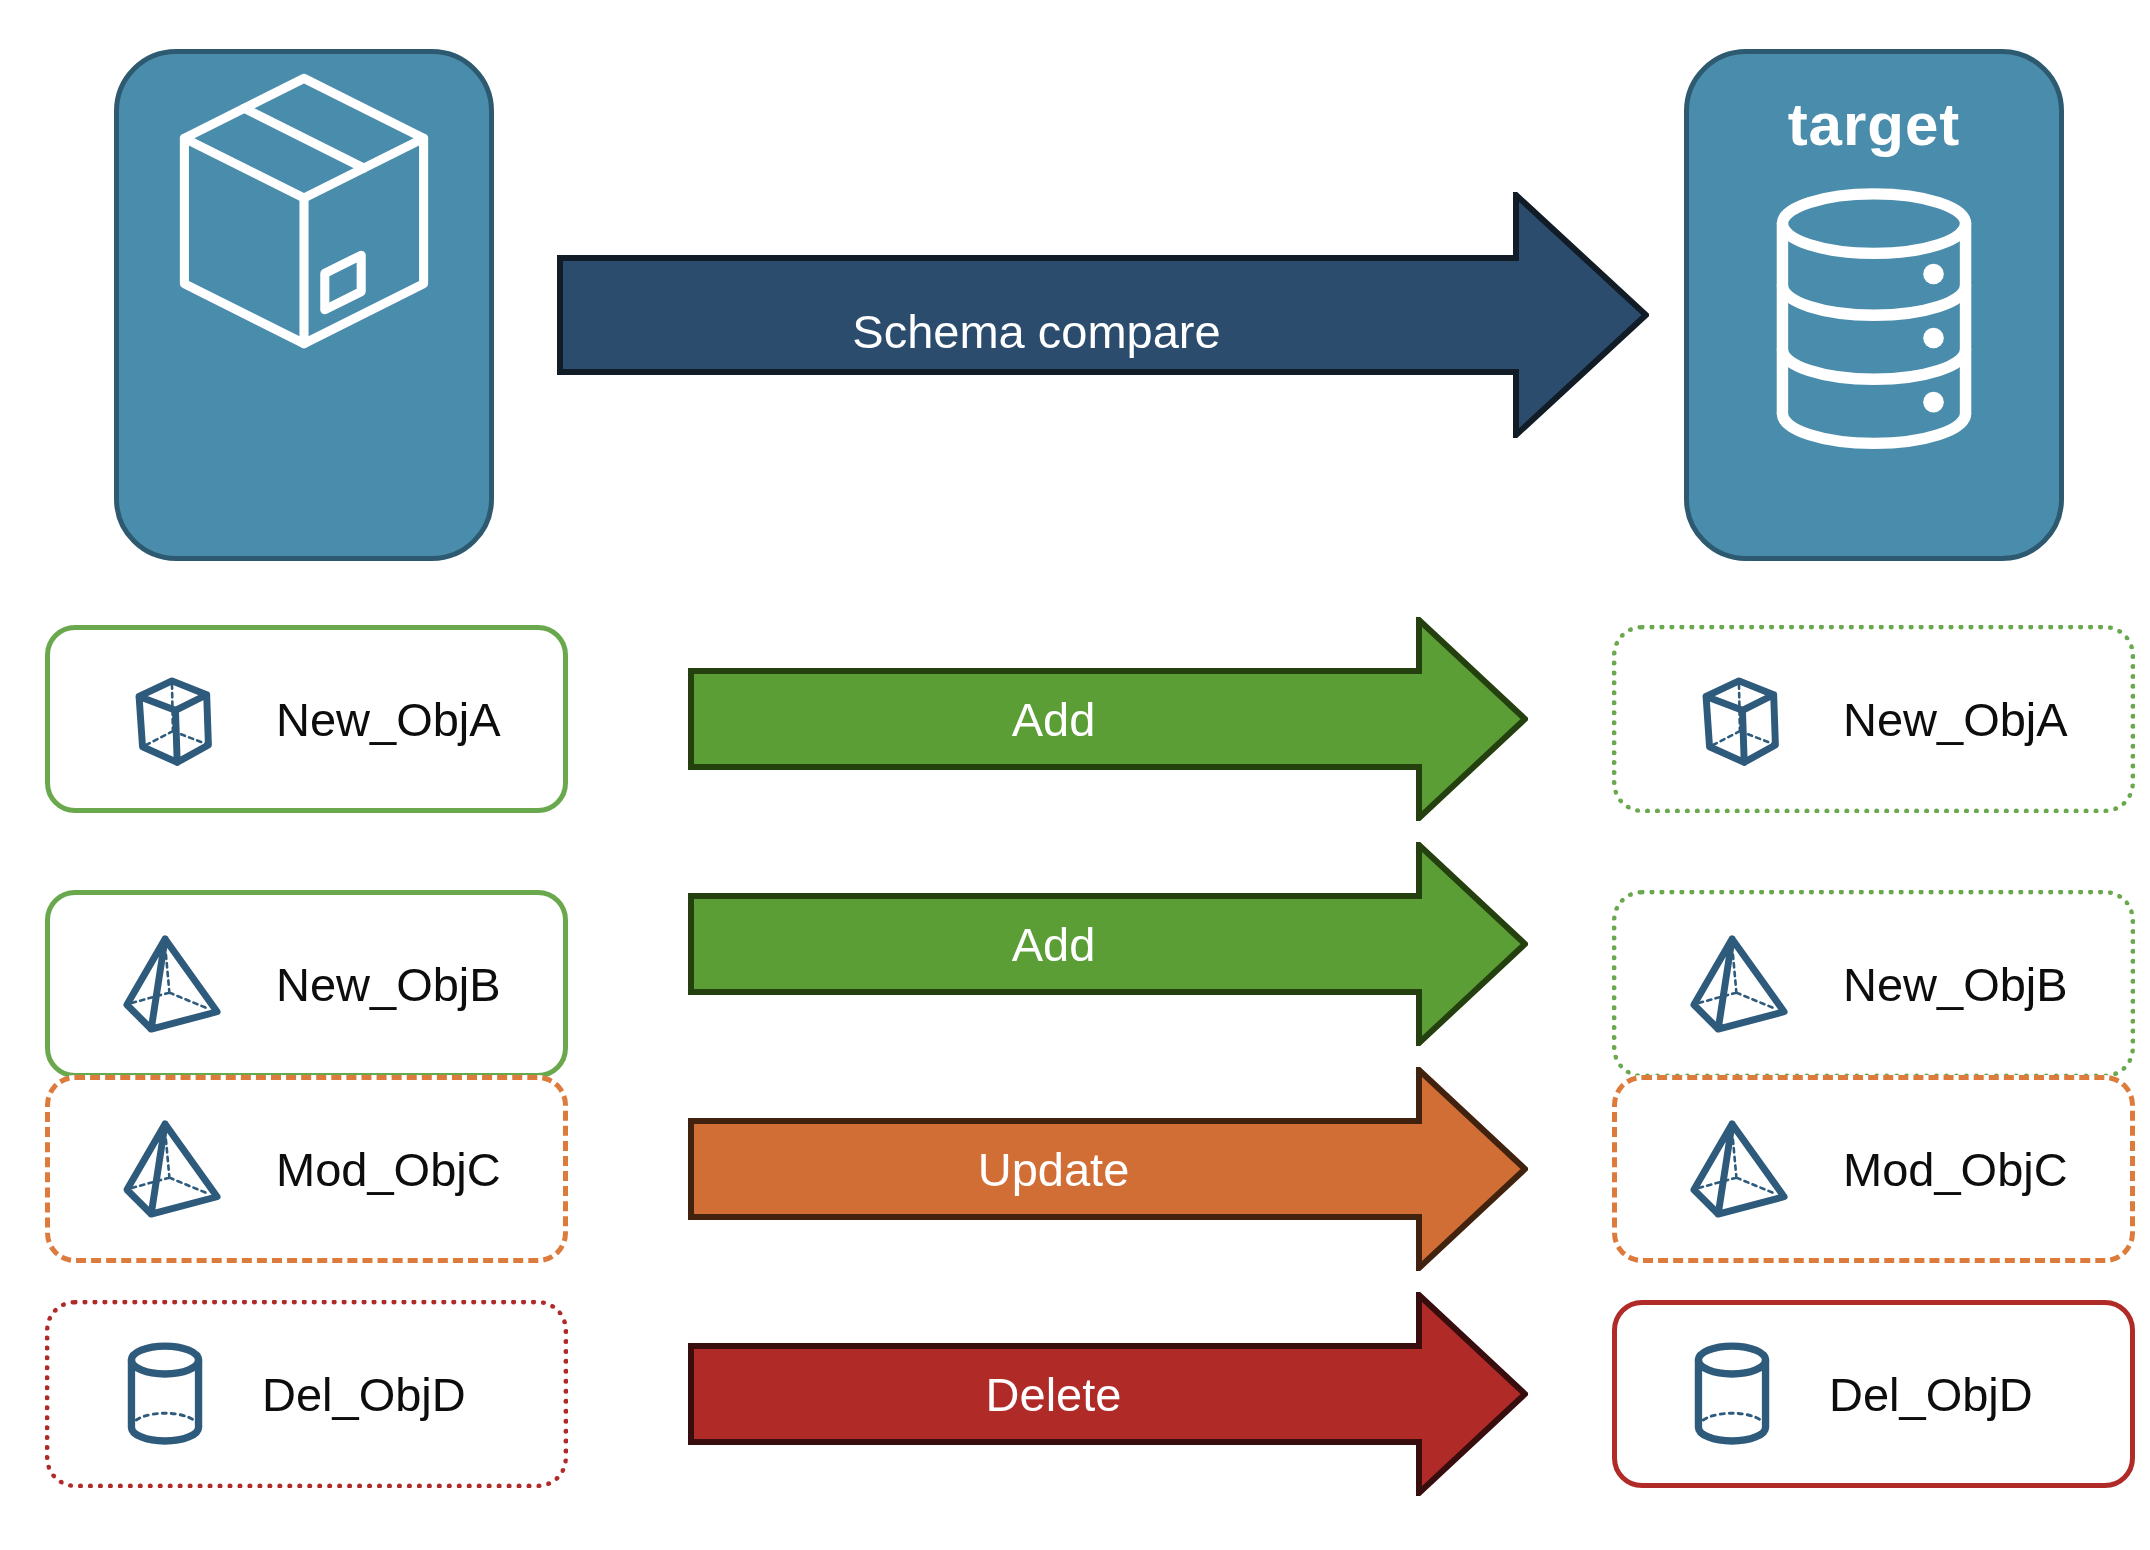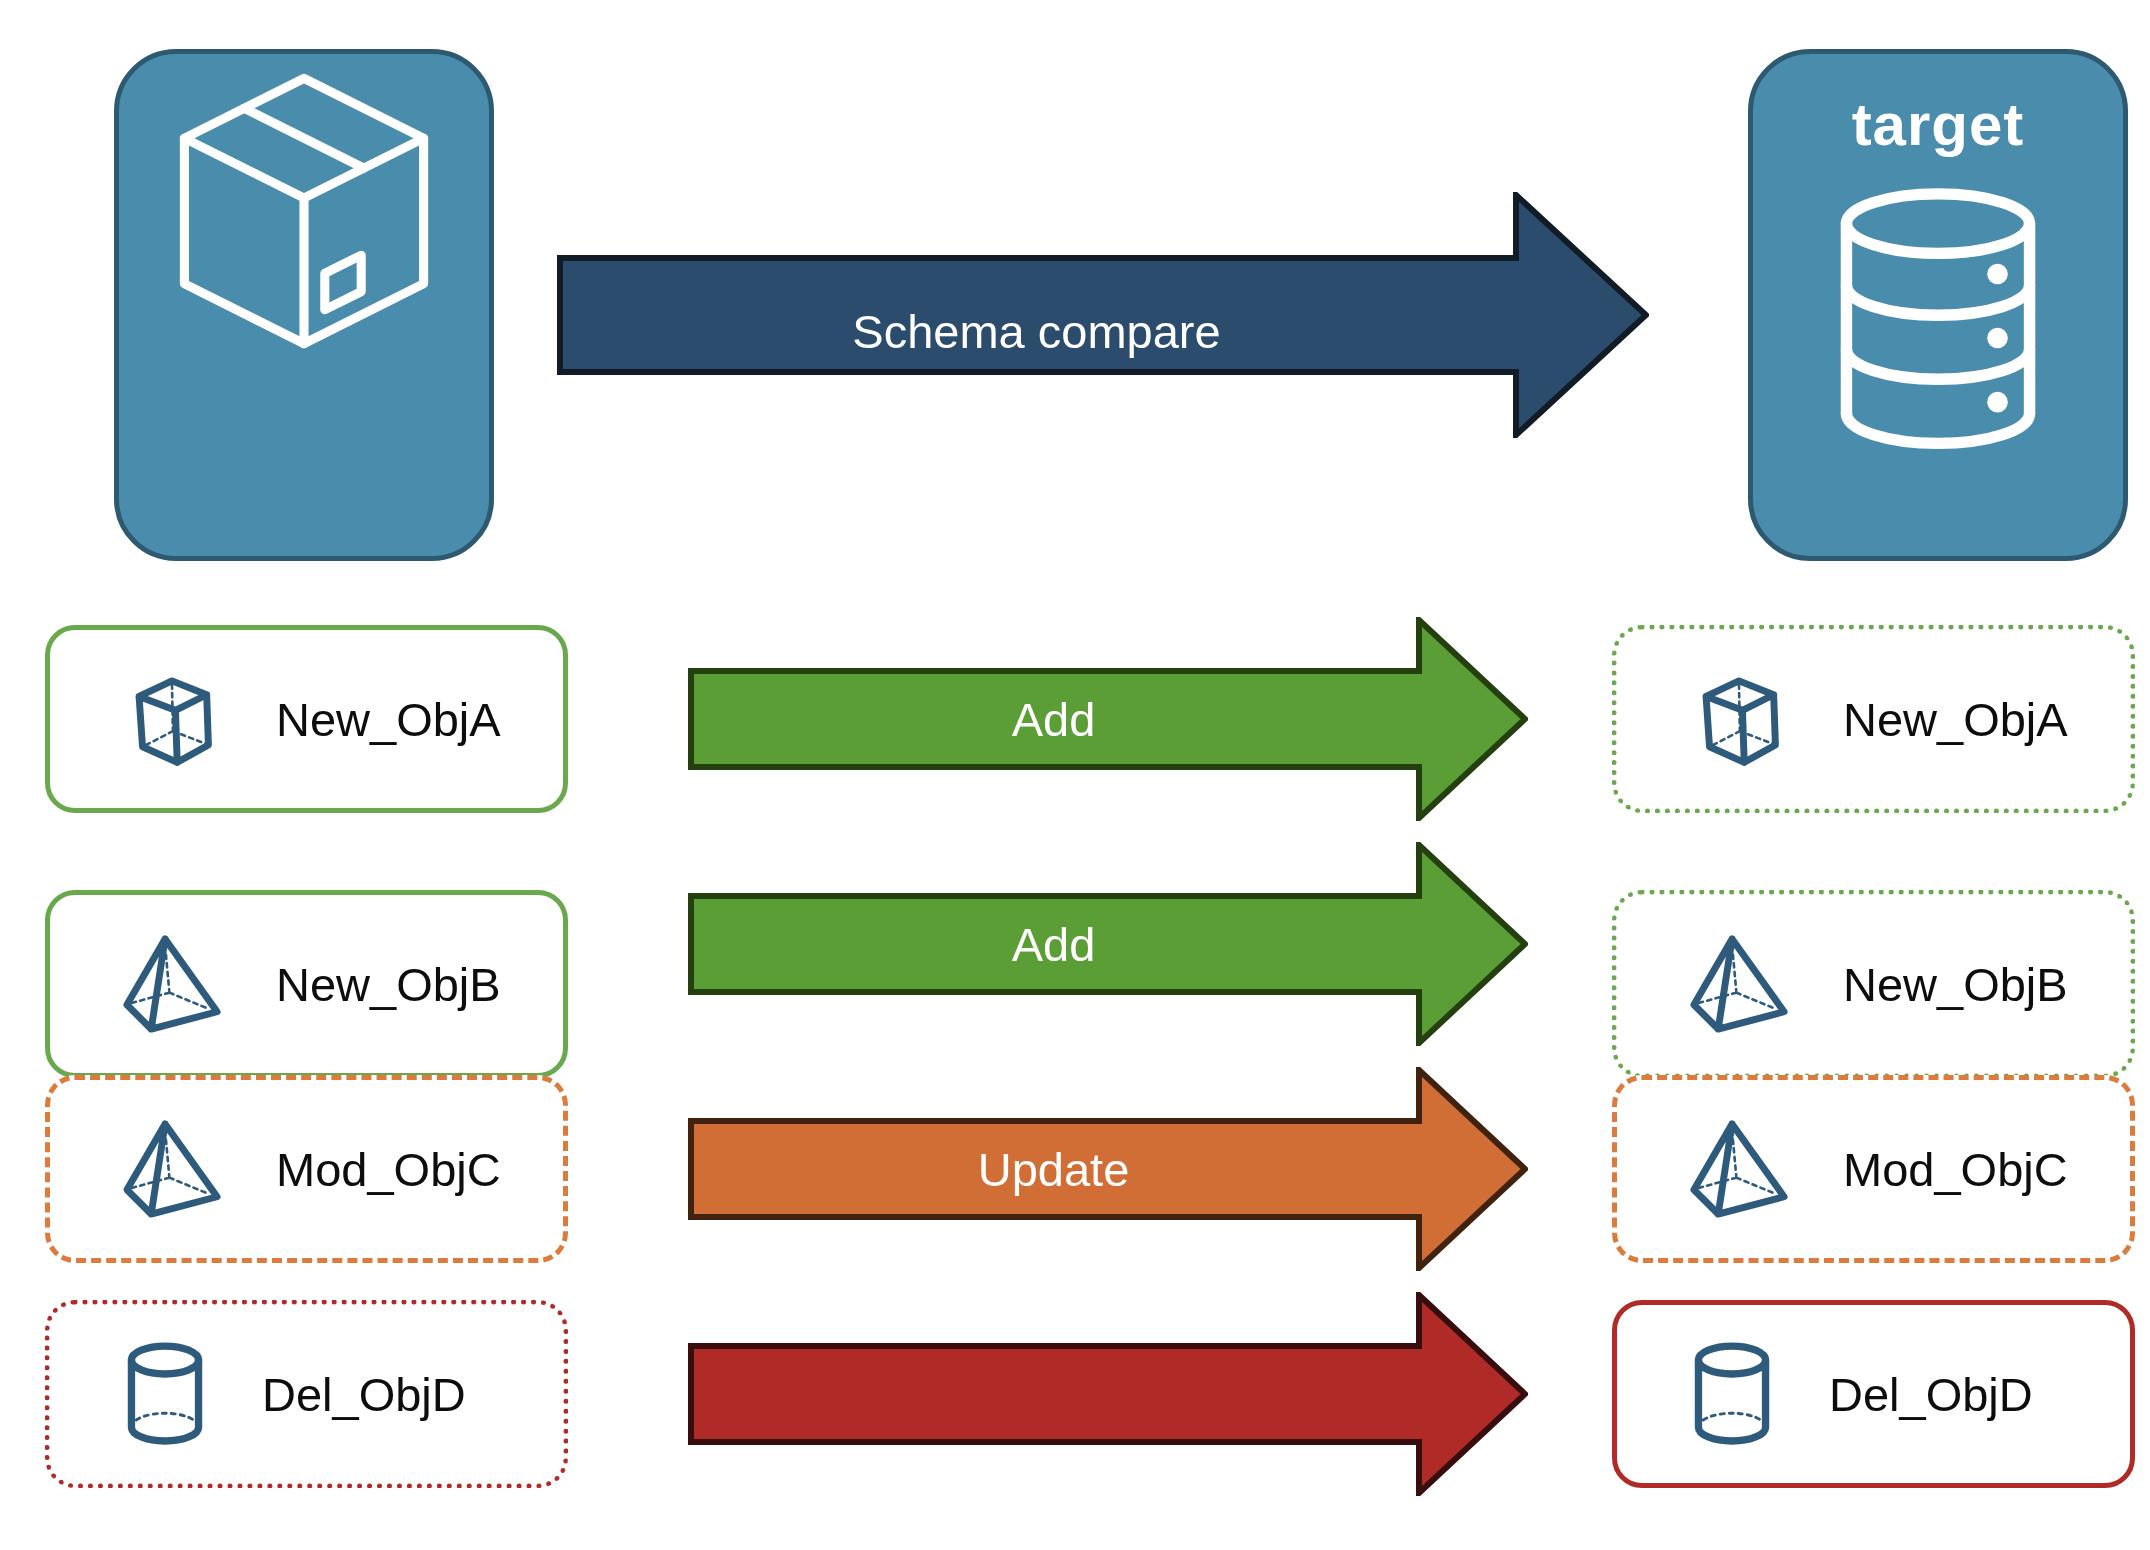--- a/index.html
+++ b/index.html
@@ -7,21 +7,21 @@
     position:relative;width:2150px;height:1550px;background:#ffffff;
     font-family:"Liberation Sans",sans-serif;overflow:hidden;
   }
   
   .card{
     position:absolute;top:49px;width:380px;height:512px;box-sizing:border-box;
     background:var(--card-fill);border:5px solid var(--card-border);border-radius:62px;
     display:flex;flex-direction:column;align-items:center;
   }
   .card-source{left:114px;}
-  .card-target{left:1748px;}
+  .card-target{left:1684px;}
   .card-title{margin-top:36px;font-size:60px;font-weight:bold;color:#ffffff;letter-spacing:1px;}
   .card-icon{flex:none;}
   .card-icon.pkg{width:260px;margin-top:14px;}
   .card-icon.db{width:206px;margin-top:28px;}
   .w-stroke{stroke:#ffffff;fill:none;stroke-width:7;stroke-linejoin:round;stroke-linecap:round;}
   .w-stroke9{stroke:#ffffff;fill:none;stroke-width:10;stroke-linejoin:round;stroke-linecap:round;}
 
   
   .big-arrow{position:absolute;left:557px;top:192px;width:1092px;height:246px;}
   .row-arrow{position:absolute;left:688px;width:840px;height:204px;}
@@ -147,20 +147,21 @@
     <svg class="obj-icon cyl" viewBox="0 0 110 135">
       <path class="i-dash35" d="M14,108 A41,17 0 0 1 96,108"></path>
       <ellipse class="i-solid9" cx="55" cy="26" rx="41" ry="17"></ellipse>
       <path class="i-solid9" d="M14,26 V108 M96,26 V108 M14,108 A41,17 0 0 0 96,108"></path>
     </svg>
     <span class="obj-label">Del_ObjD</span>
   </div>
   <svg class="row-arrow arrpos3" viewBox="0 0 840 204">
     <polygon stroke-width="6" stroke-linejoin="miter" points="3,54 731,54 731,3 837,102 731,201 731,150 3,150" fill="#b02b28" stroke="#380d0d"></polygon>
   </svg>
+  <div class="arrow-label row-arrow-label lblpos3">Delete</div>
   <div class="objbox right rowpos3" style="border-style: solid; border-color: rgb(176, 43, 40);">
     <svg class="obj-icon cyl" viewBox="0 0 110 135">
       <path class="i-dash35" d="M14,108 A41,17 0 0 1 96,108"></path>
       <ellipse class="i-solid9" cx="55" cy="26" rx="41" ry="17"></ellipse>
       <path class="i-solid9" d="M14,26 V108 M96,26 V108 M14,108 A41,17 0 0 0 96,108"></path>
     </svg>
     <span class="obj-label">Del_ObjD</span>
   </div>
 
 </div>

